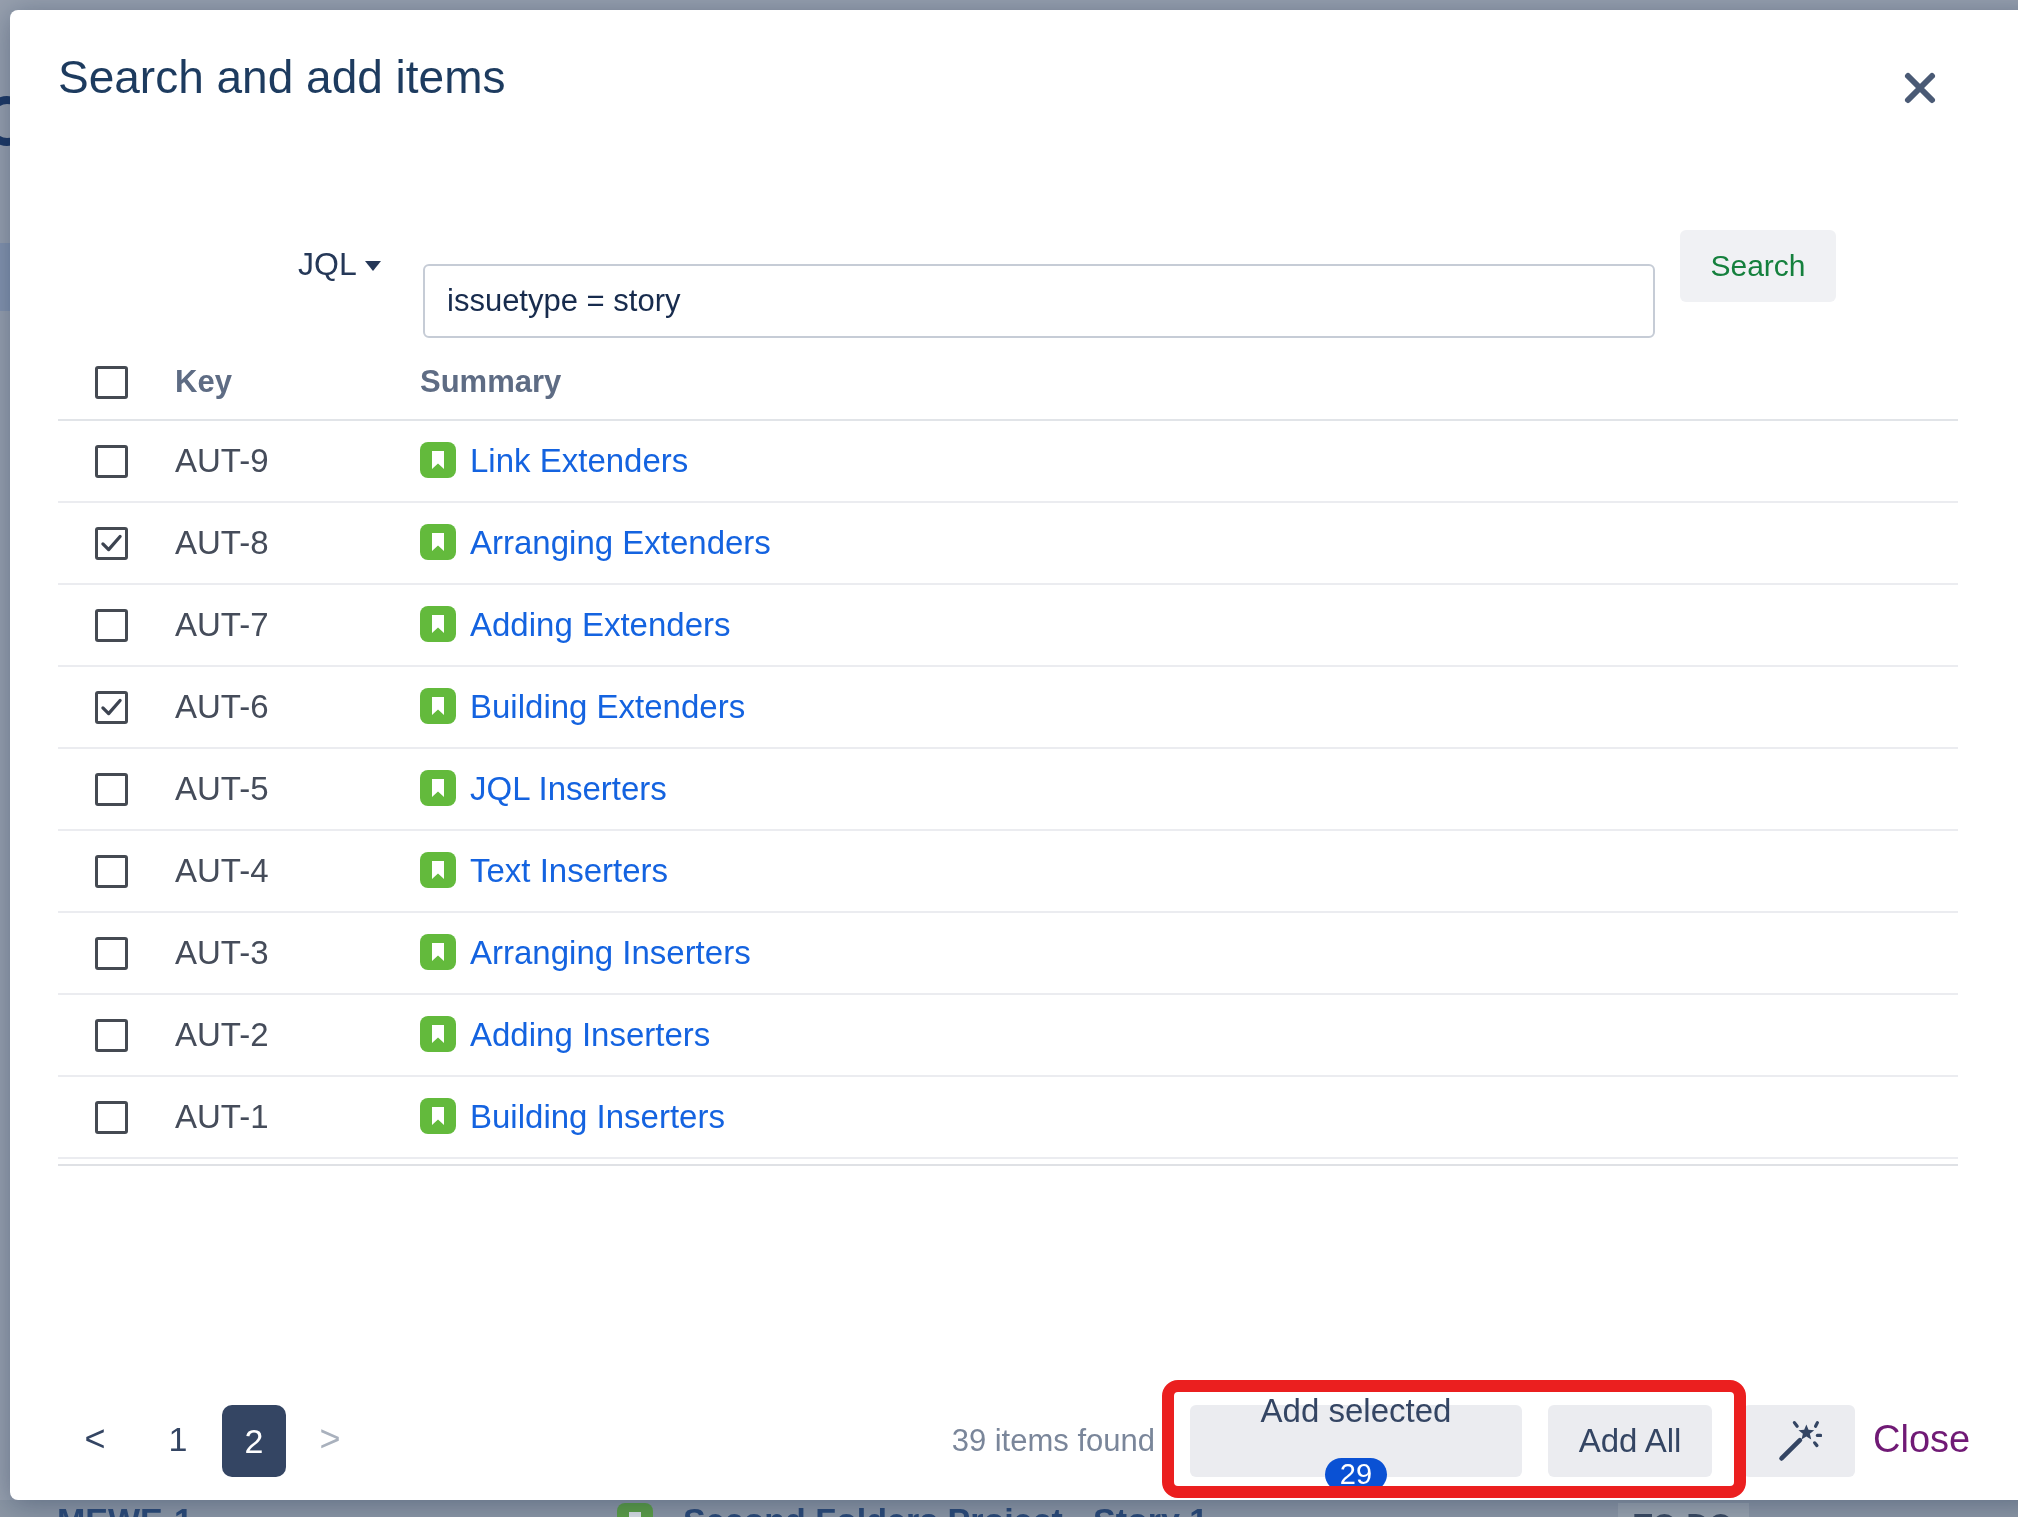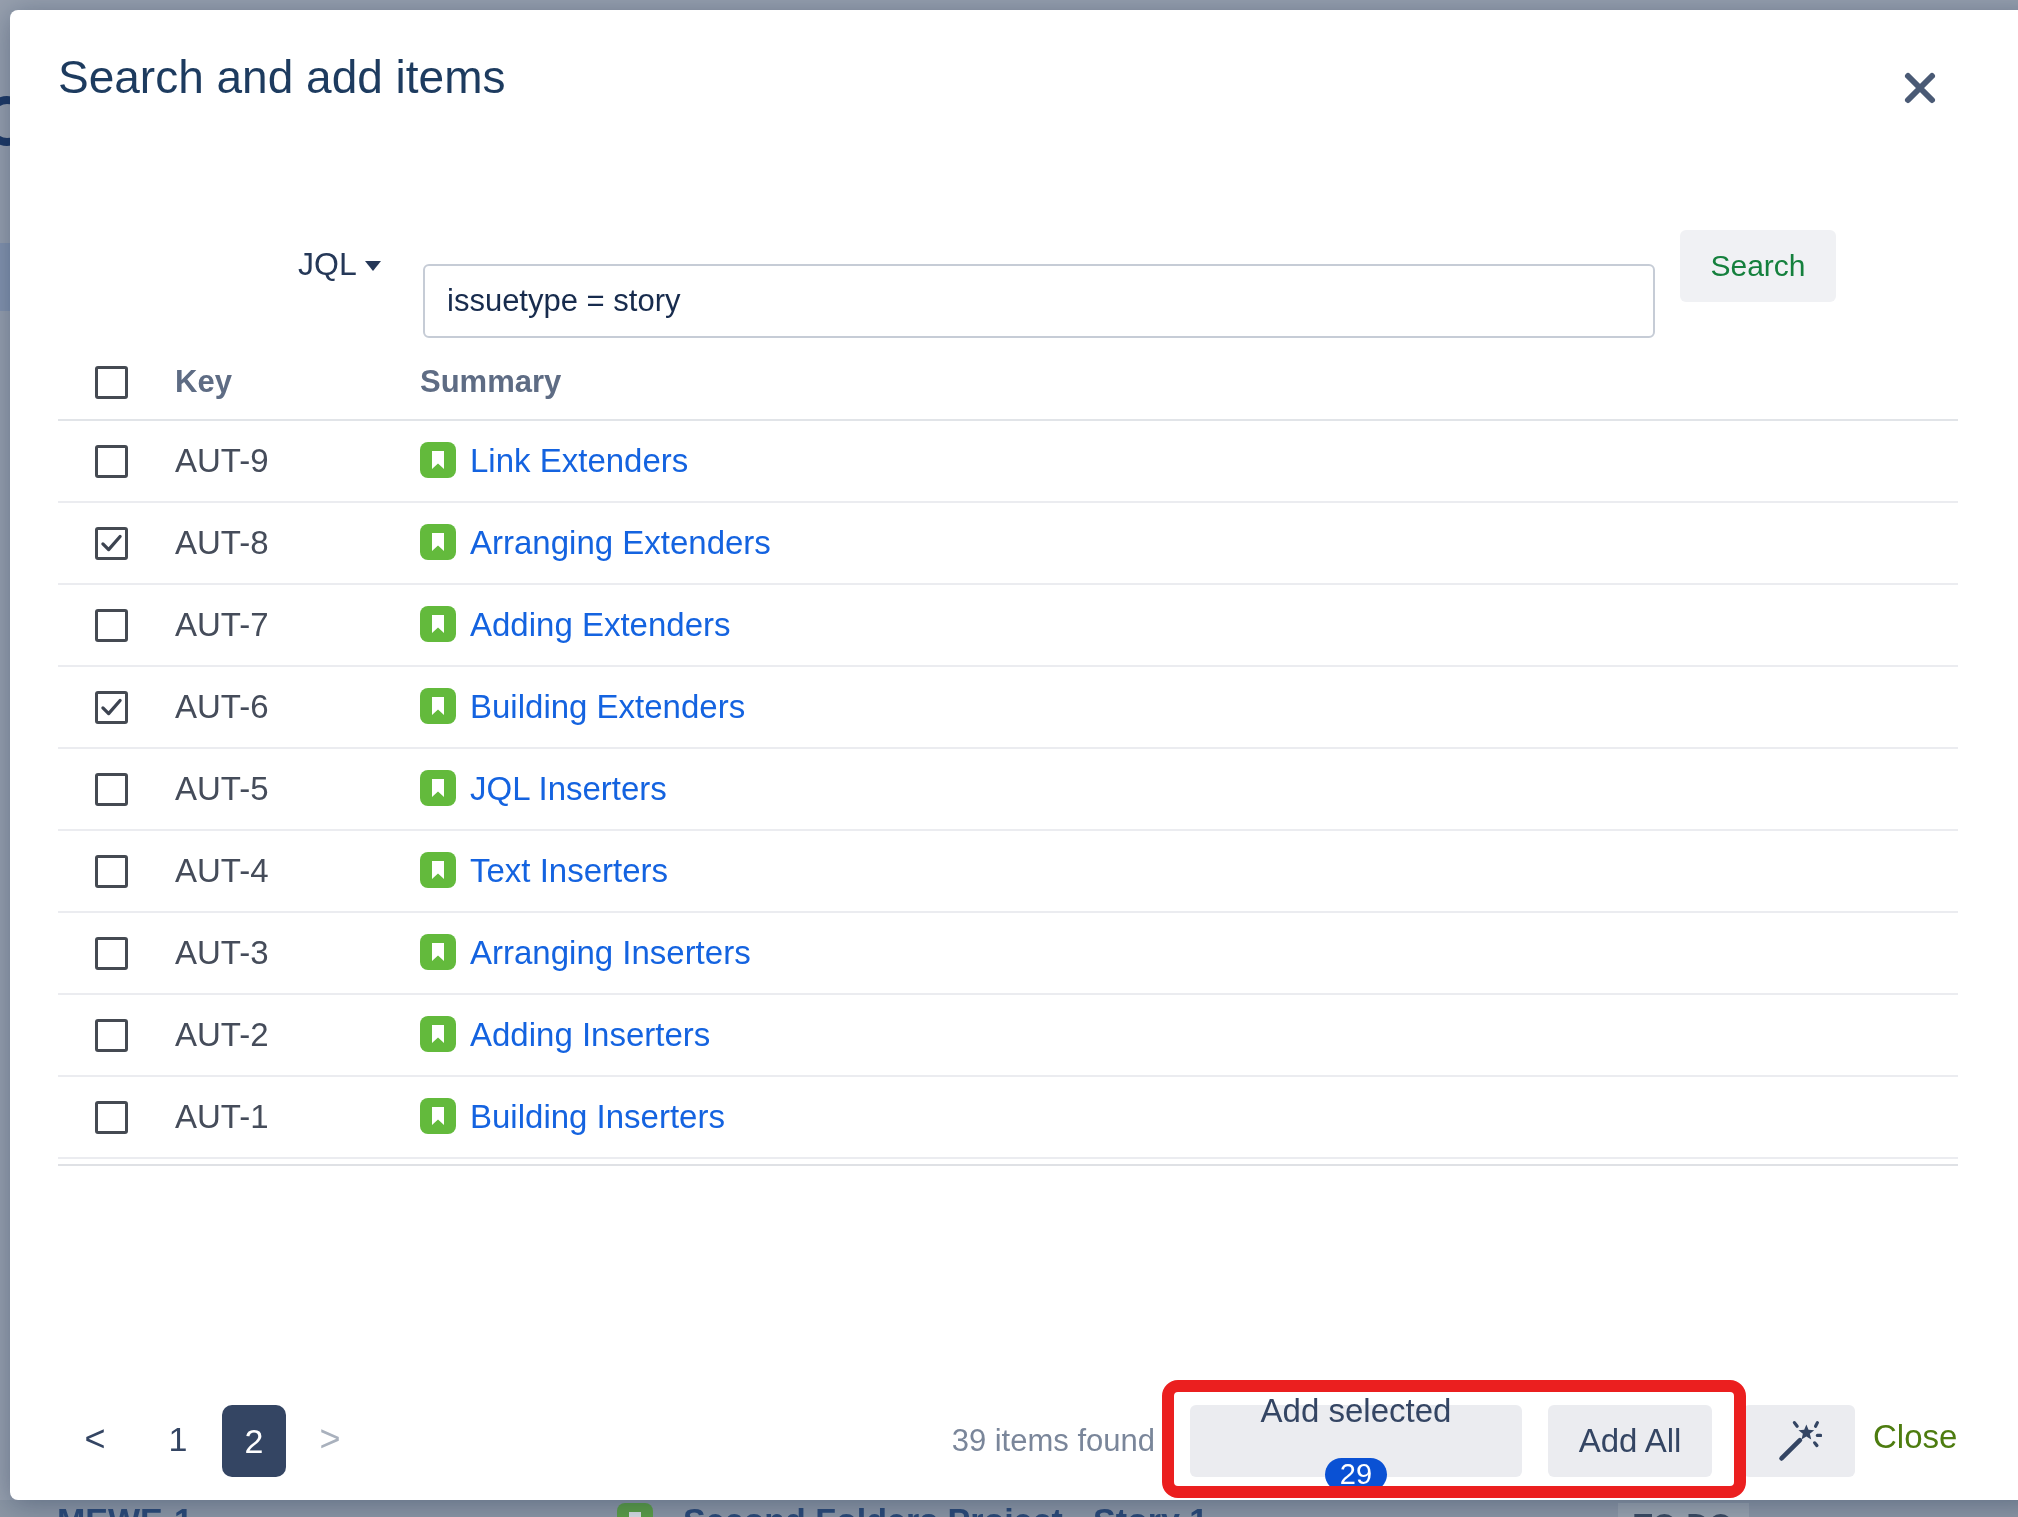--- a/index.html
+++ b/index.html
@@ -66,21 +66,21 @@
   .items-found{position:absolute;left:915px;top:1413px;width:230px;font-size:31px;color:#7A869A;text-align:right;white-space:nowrap;}
   .annotation-rect{position:absolute;left:1152px;top:1370px;width:584px;height:118px;box-sizing:border-box;
     border:12px solid #EB1F1F;border-radius:16px;pointer-events:none;z-index:20;}
   .foot-btn{background:#EBECF0;border:none;border-radius:6px;color:#344563;font-size:33px;cursor:pointer;
     display:flex;align-items:center;justify-content:center;font-family:"Liberation Sans", sans-serif;flex-direction:column;}
   .add-selected{position:absolute;left:1180px;top:1395px;width:332px;height:72px;gap:28px;}
   .count-badge{background:#0A51D4;color:#ffffff;font-size:29px;border-radius:22px;height:40px;
     padding:0 15px;display:flex;align-items:center;justify-content:center;}
   .add-all{position:absolute;left:1538px;top:1395px;width:164px;height:72px;}
   .wand-btn{position:absolute;left:1733px;top:1395px;width:112px;height:72px;}
-  .close-link{position:absolute;left:1863px;top:1408px;font-size:33px;color:#4d7c0f;cursor:pointer;text-decoration:none;}
+  .close-link{position:absolute;left:1863px;top:1408px;font-size:38px;color:#701a75;cursor:pointer;text-decoration:none;}
 </style>
 </head>
 <body>
 
 <div class="bg-glyph"></div>
 <div class="bg-band-left"></div>
 <div class="bg-band-right-1"></div>
 <div class="bg-band-right-2"></div>
 <div class="bg-bottom-strip"></div>
 <div class="bg-row-key">MEWE-1</div>

